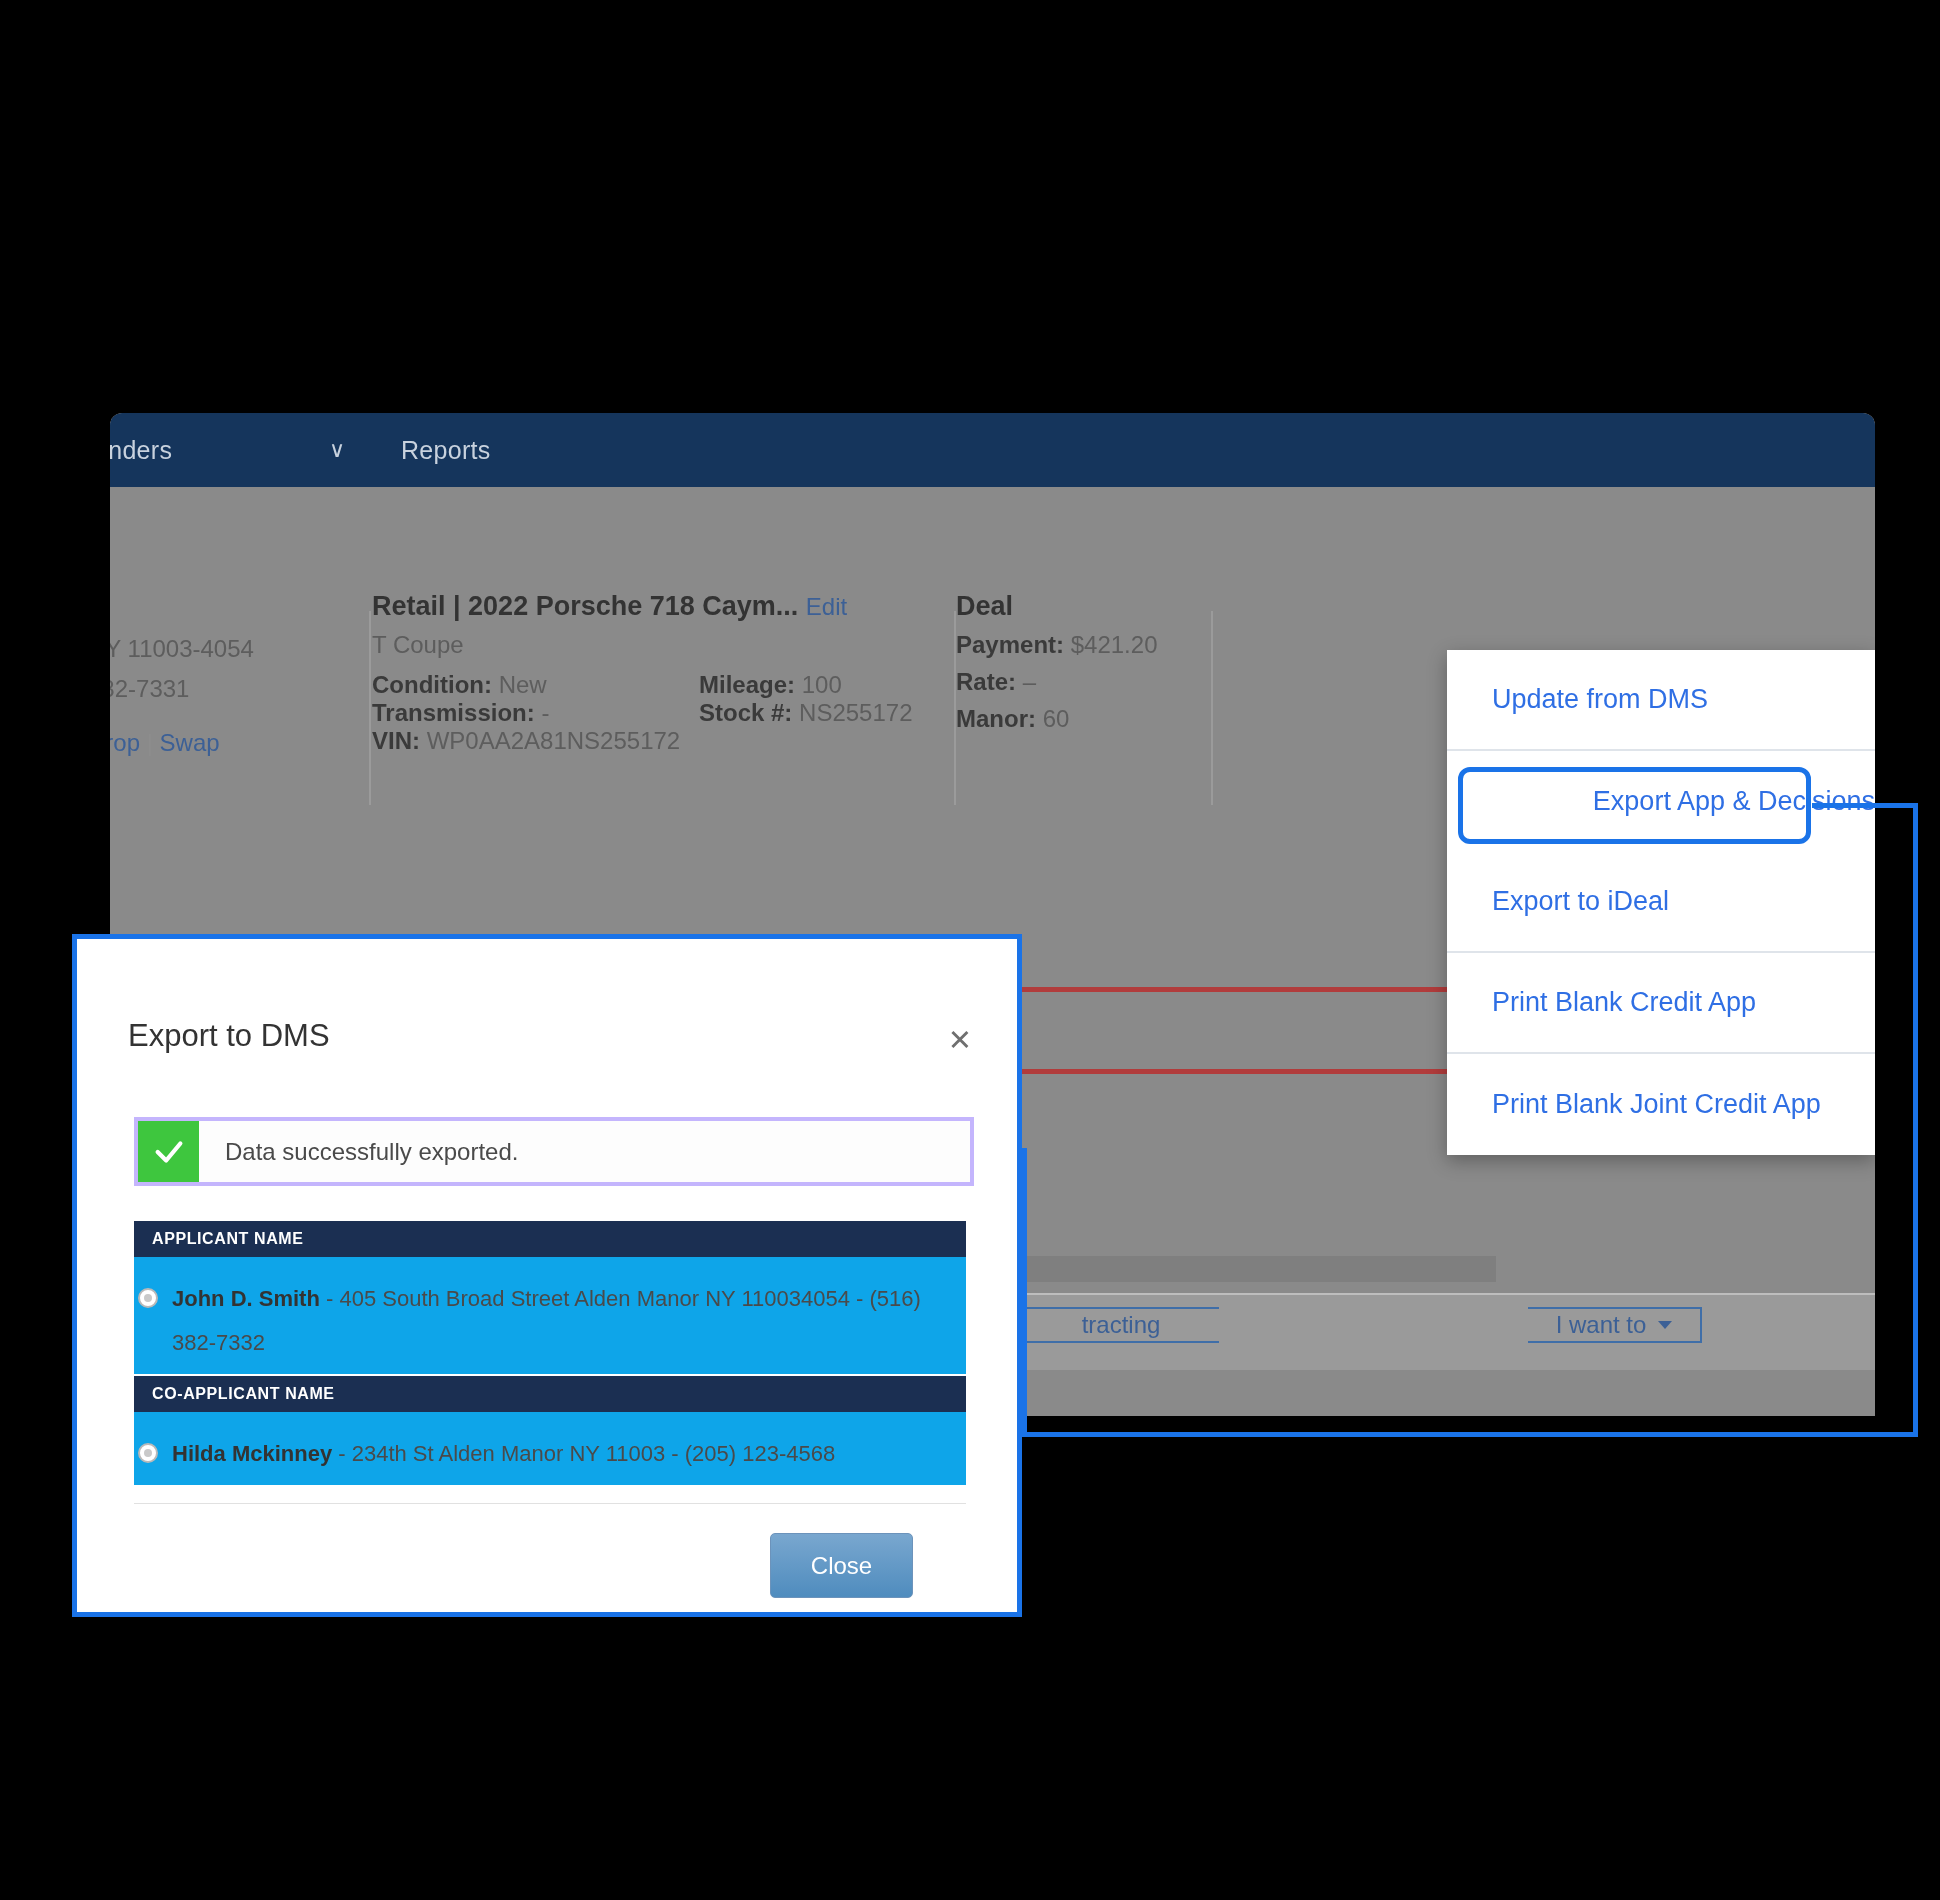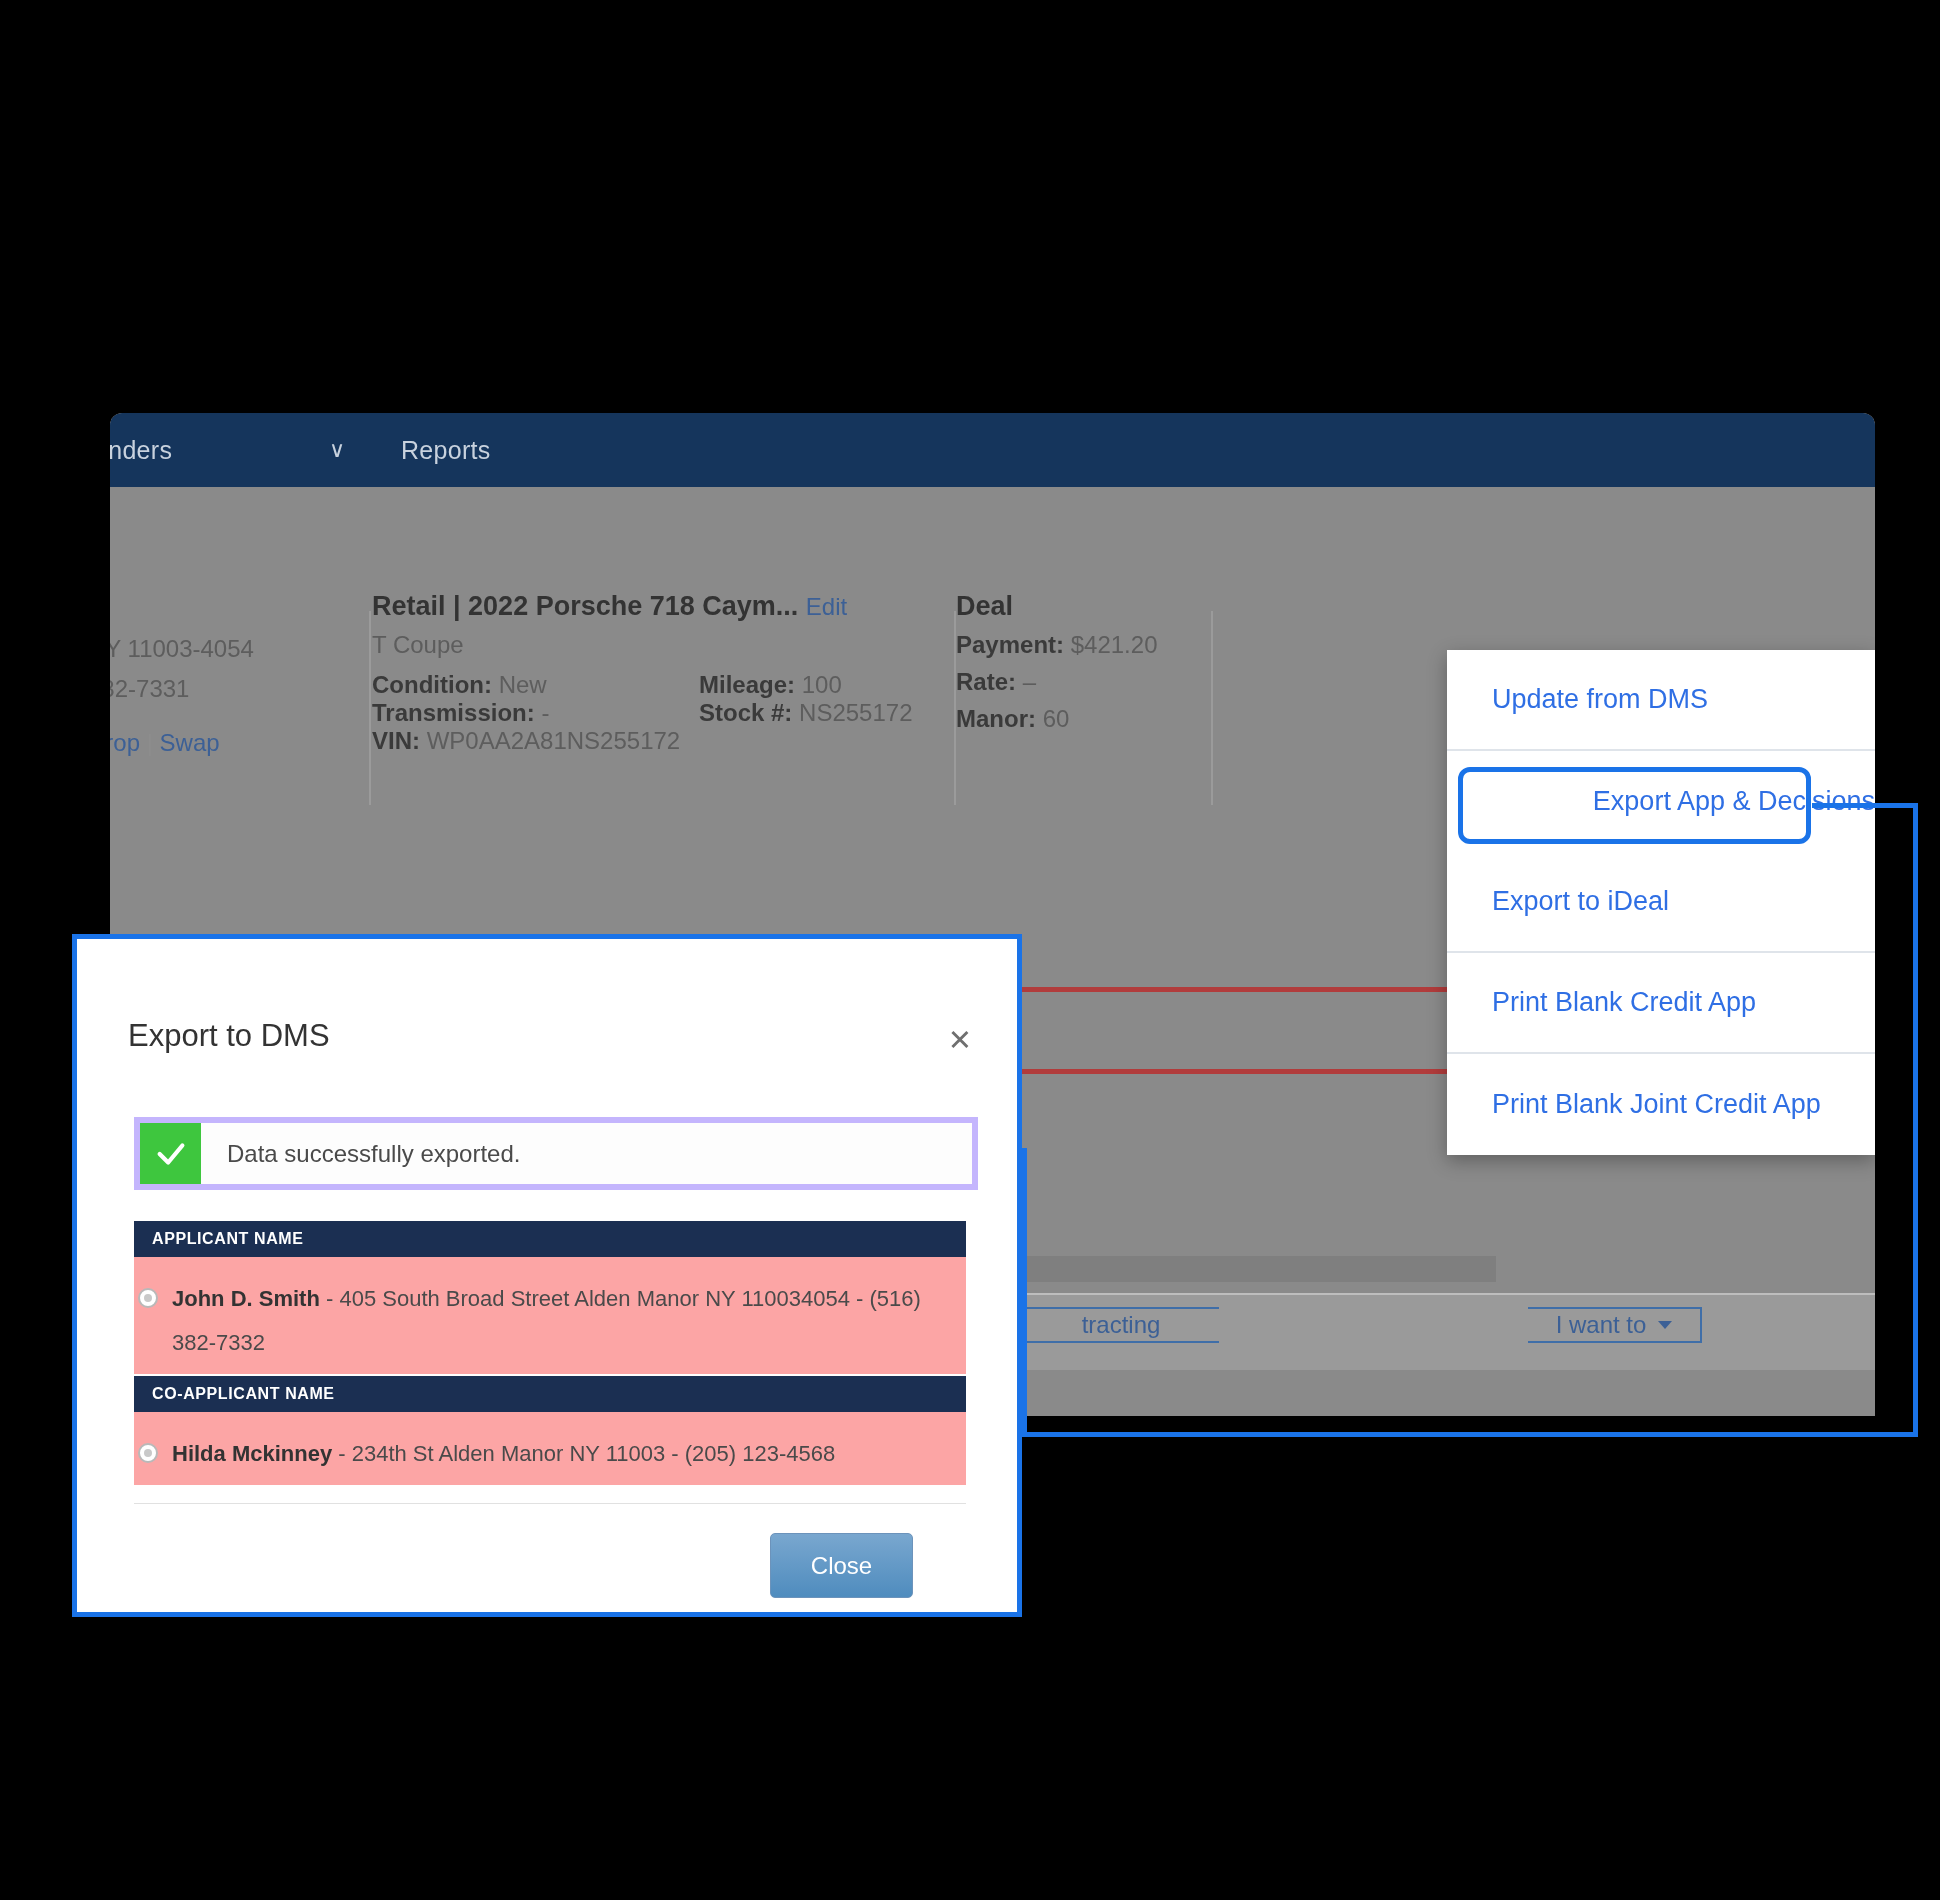--- a/index.html
+++ b/index.html
@@ -106,30 +106,30 @@
   #conn-h2{left:1022px;top:1432px;width:896px;height:5px;}
   #conn-v2{left:1022px;top:1148px;width:5px;height:288px;}
 
   
   #modal{position:absolute;left:72px;top:934px;width:950px;height:683px;background:#fff;
     border:5px solid #1a73e8;box-sizing:border-box;}
   #modal-title{position:absolute;left:51px;top:79px;font-size:31px;font-weight:normal;color:#333;}
   #modal-close{position:absolute;right:45px;top:87px;font-size:29px;color:#6f6f6f;line-height:1;}
 
   #alert{position:absolute;left:57px;top:178px;width:832px;height:61px;
-    background:#fdfdfd;border:6px solid #c4b5fd;display:flex;align-items:center;}
+    background:#fdfdfd;border:4px solid #c4b5fd;display:flex;align-items:center;}
   #alert-icon{width:61px;height:61px;background:#3ec63e;display:flex;align-items:center;
     justify-content:center;flex:0 0 61px;}
   #alert-icon svg{width:34px;height:34px;}
   #alert-text{padding-left:26px;font-size:24px;color:#4a4a4a;}
 
   .tbl{position:absolute;left:57px;width:832px;}
   .tbl-head{height:36px;background:#1b2f52;color:#fff;font-size:16px;font-weight:bold;
     letter-spacing:0.6px;display:flex;align-items:center;padding-left:18px;box-sizing:border-box;}
-  .tbl-body{background:#fca5a5;padding:20px 18px 22px 38px;box-sizing:border-box;}
+  .tbl-body{background:#0ea5e9;padding:20px 18px 22px 38px;box-sizing:border-box;}
   .tbl-row{position:relative;font-size:22px;color:#4a4a4a;line-height:44px;}
   .radio{position:absolute;left:-34px;top:11px;width:20px;height:20px;border-radius:50%;
     border:2px solid #b9b9b9;background:#fff;box-sizing:border-box;}
   .radio::after{content:"";position:absolute;left:4px;top:4px;width:8px;height:8px;
     border-radius:50%;background:#c9c9c9;}
   .tbl-row b{color:#333;}
   #tbl-applicant{top:282px;}
   #tbl-applicant .tbl-body{height:117px;}
   #tbl-coapplicant{top:437px;}
   #tbl-coapplicant .tbl-body{height:73px;}

